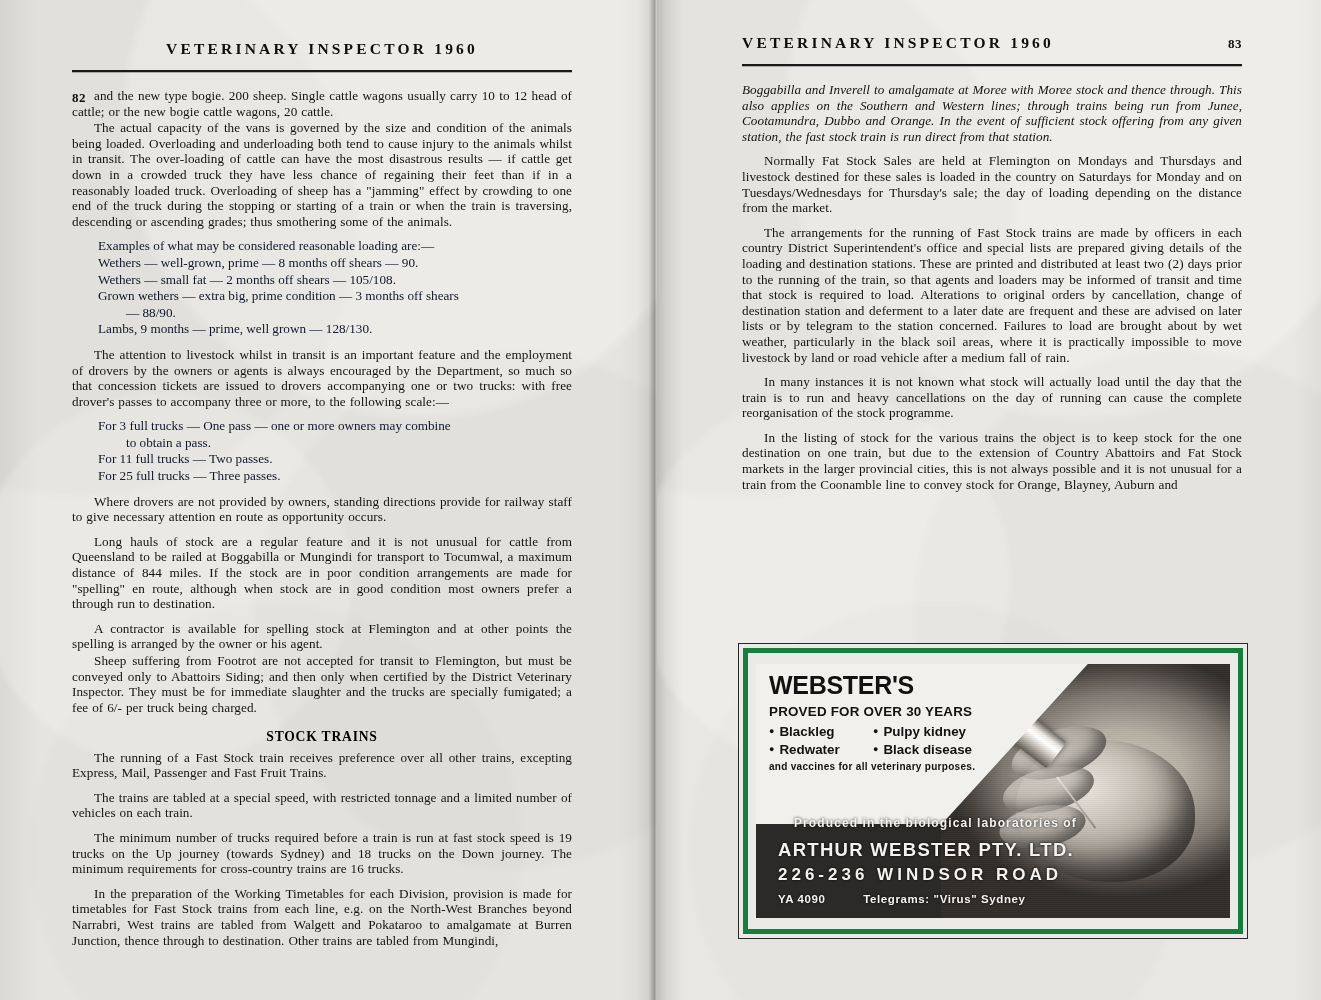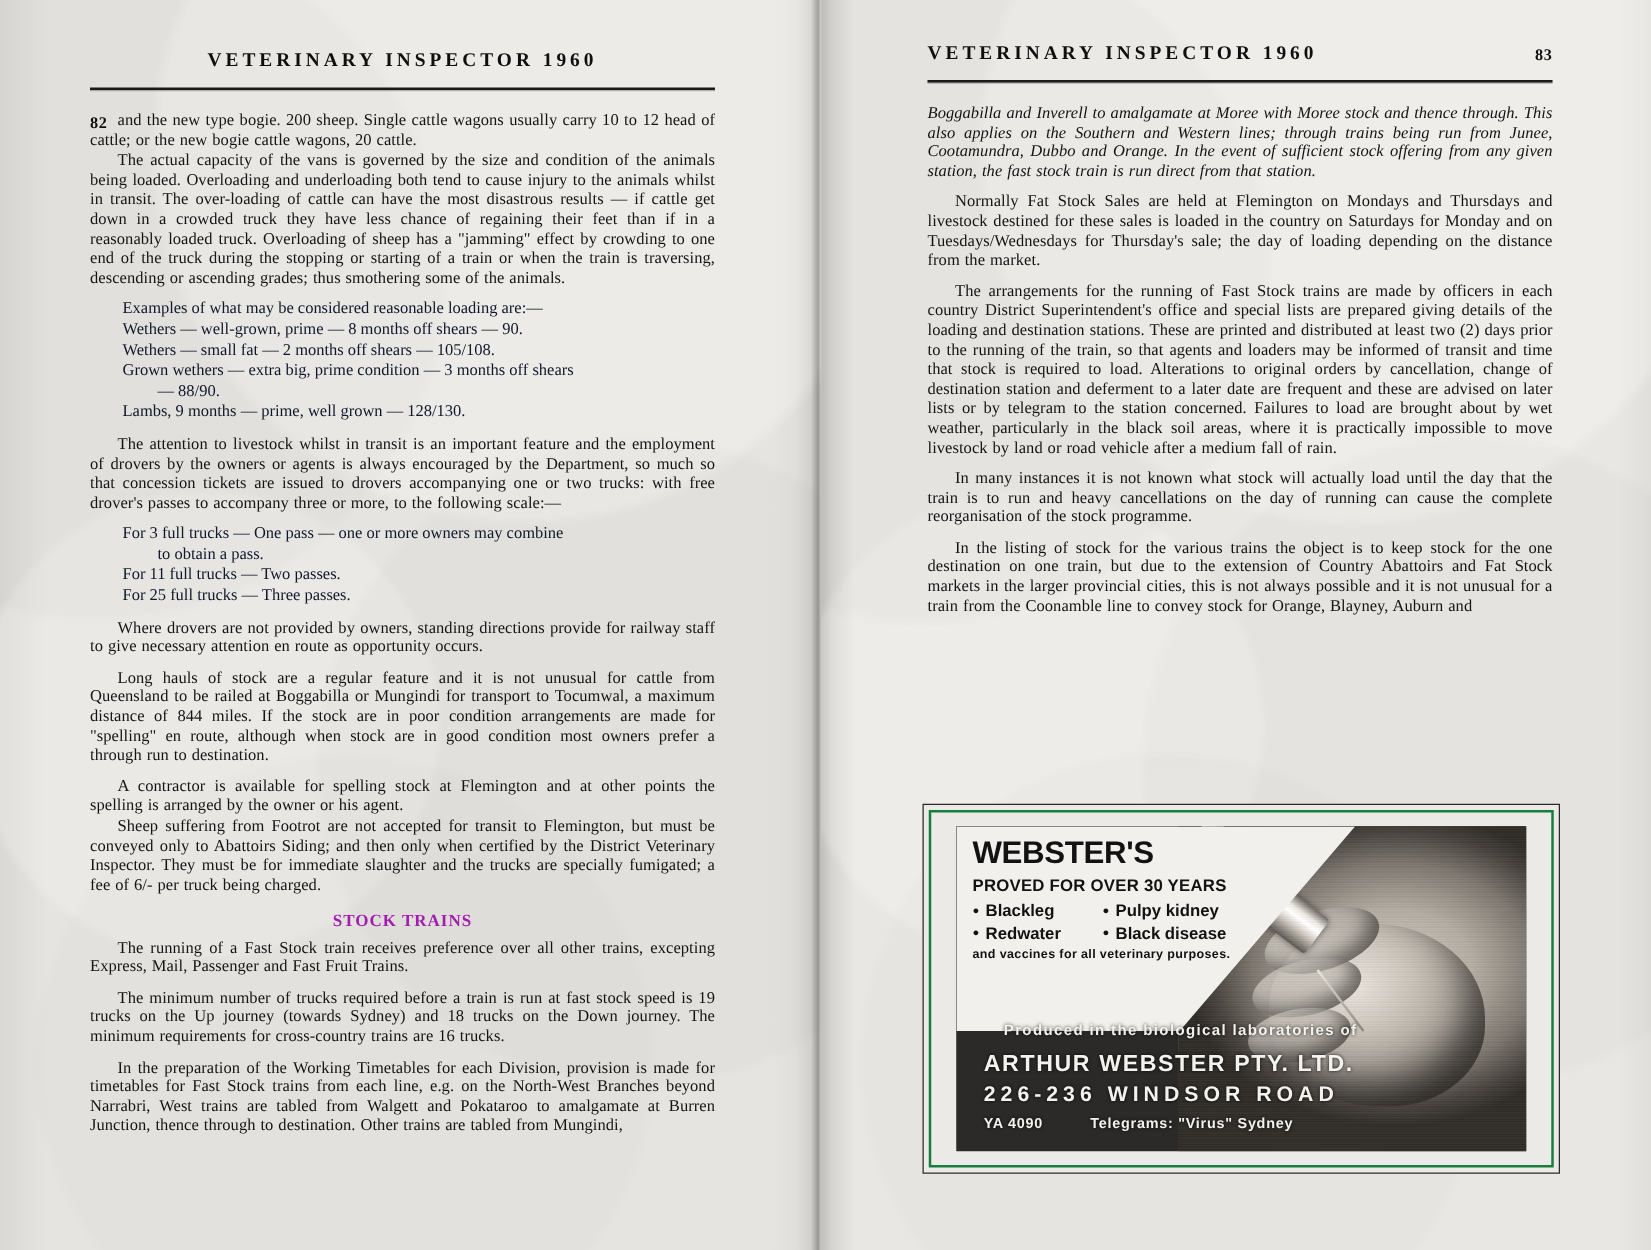--- a/index.html
+++ b/index.html
@@ -117,40 +117,40 @@
     text-indent: 0;
   }
   .listline.cont { margin-left: 54px; }
   .listblock { margin-top: 9px; margin-bottom: 9px; }
 
   h2.sechead {
     font: bold 13.6px/1.2 "Liberation Serif", serif;
     text-align: center;
     letter-spacing: 0.8px;
     margin: 14px 0 4px 0;
-    color: #a21caf;
+    color: #000000;
   }
 
   
   .adframe {
     position: absolute;
     left: 738px;
     top: 643px;
     width: 510px;
     height: 296px;
     border: 1.5px solid #2a2a2a;
     padding: 4px;
     background: #eceae6;
     box-sizing: border-box;
   }
   .adframe .inner-rule {
     width: 100%; height: 100%;
-    border: 2px solid #15803d;
+    border: 5px solid #15803d;
     box-sizing: border-box;
-    padding: 11px 20px;
+    padding: 11px 8px;
   }
   .adbox {
     position: relative;
     width: 100%;
     height: 100%;
     background: #2b2a28;
     overflow: hidden;
     box-sizing: border-box;
   }
   
@@ -329,20 +329,21 @@
       </div>
 
       <p class="para gap">Where drovers are not provided by owners, standing directions provide for railway staff to give necessary attention en route as opportunity occurs.</p>
       <p class="para gap">Long hauls of stock are a regular feature and it is not unusual for cattle from Queensland to be railed at Boggabilla or Mungindi for transport to Tocumwal, a maximum distance of 844 miles. If the stock are in poor condition arrangements are made for "spelling" en route, although when stock are in good condition most owners prefer a through run to destination.</p>
       <p class="para gap">A contractor is available for spelling stock at Flemington and at other points the spelling is arranged by the owner or his agent.</p>
       <p class="para">Sheep suffering from Footrot are not accepted for transit to Flemington, but must be conveyed only to Abattoirs Siding; and then only when certified by the District Veterinary Inspector. They must be for immediate slaughter and the trucks are specially fumigated; a fee of 6/- per truck being charged.</p>
 
       <h2 class="sechead">STOCK TRAINS</h2>
 
       <p class="para">The running of a Fast Stock train receives preference over all other trains, excepting Express, Mail, Passenger and Fast Fruit Trains.</p>
+      <p class="para gap">The trains are tabled at a special speed, with restricted tonnage and a limited number of vehicles on each train.</p>
       <p class="para gap">The minimum number of trucks required before a train is run at fast stock speed is 19 trucks on the Up journey (towards Sydney) and 18 trucks on the Down journey. The minimum requirements for cross-country trains are 16 trucks.</p>
       <p class="para gap">In the preparation of the Working Timetables for each Division, provision is made for timetables for Fast Stock trains from each line, e.g. on the North-West Branches beyond Narrabri, West trains are tabled from Walgett and Pokataroo to amalgamate at Burren Junction, thence through to destination. Other trains are tabled from Mungindi,</p>
     </div>
   </div>
 
   <div class="page right">
     <div class="hdr right">
       <div class="runhead">VETERINARY INSPECTOR  1960</div>
       <div class="folio">83</div>
     </div>

